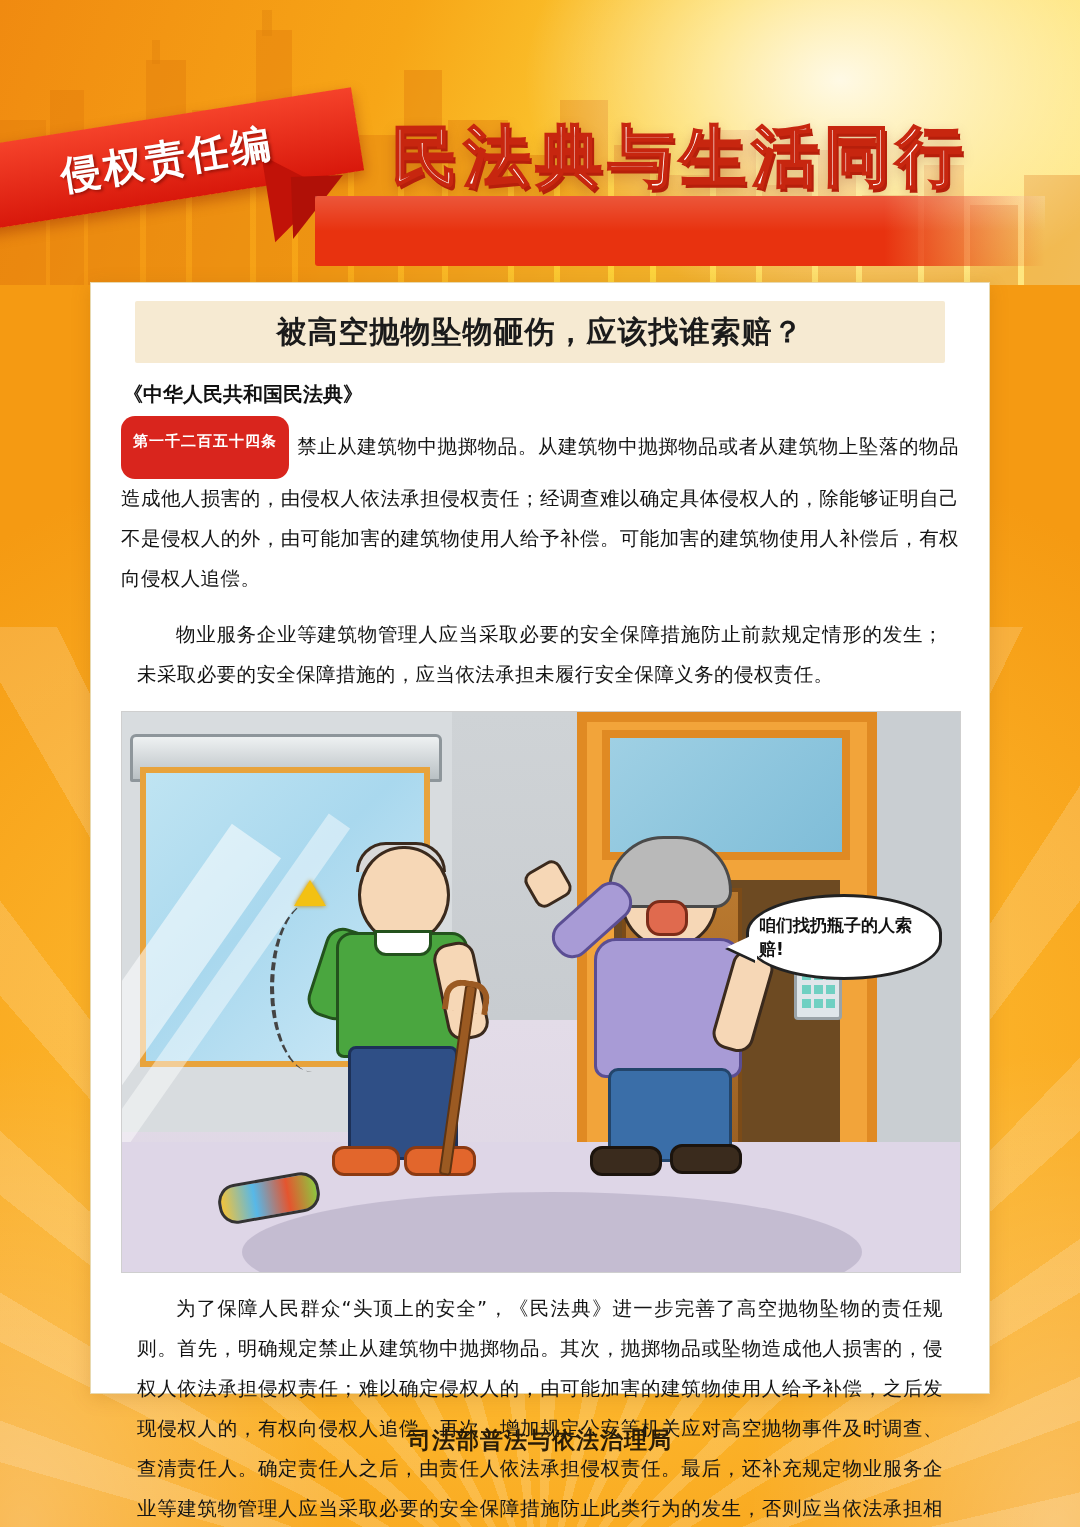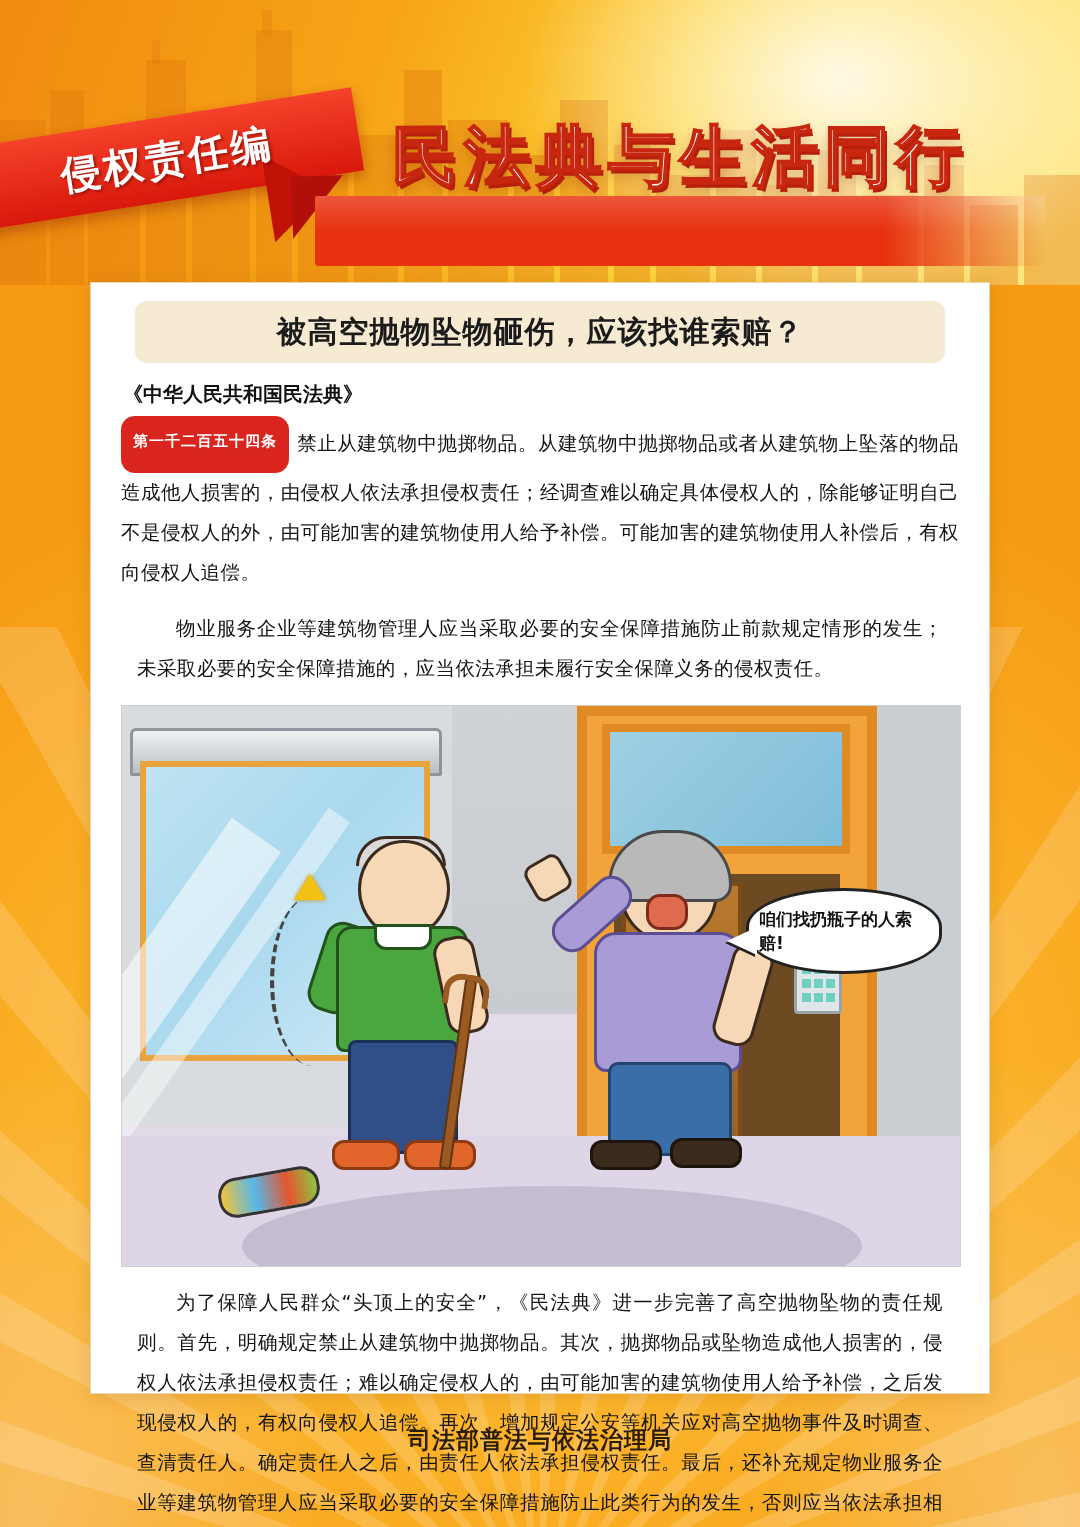--- a/index.html
+++ b/index.html
@@ -157,21 +157,21 @@
     padding: 18px 30px 10px 30px;
   }
   .q-band {
     margin: 0 auto;
     width: 810px;
     height: 62px;
     background: #f6ead2;
     display: flex;
     align-items: center;
     justify-content: center;
-    border-radius: 12px;
+    border-radius: 2px;
   }
   .q-band .q-text {
     font-family: "DejaVu Sans", sans-serif;
     font-size: 30px;
     font-weight: bold;
     color: #1b1b1b;
     letter-spacing: 1px;
   }
   .law-name {
     margin: 18px 0 8px 2px;
@@ -183,21 +183,21 @@
   .article-row {
     display: block;
   }
   .article-tag {
     display: inline-block;
     background: #d9251d;
     color: #fff;
     font-family: "DejaVu Sans", sans-serif;
     font-size: 15px;
     font-weight: bold;
-    padding: 5px 12px 12px 12px;
+    padding: 5px 12px 18px 12px;
     border-radius: 14px;
     letter-spacing: 1px;
     vertical-align: middle;
     margin-right: 8px;
   }
   .body-text {
     font-family: "DejaVu Sans", sans-serif;
     font-size: 19.5px;
     line-height: 40px;
     color: #141414;

